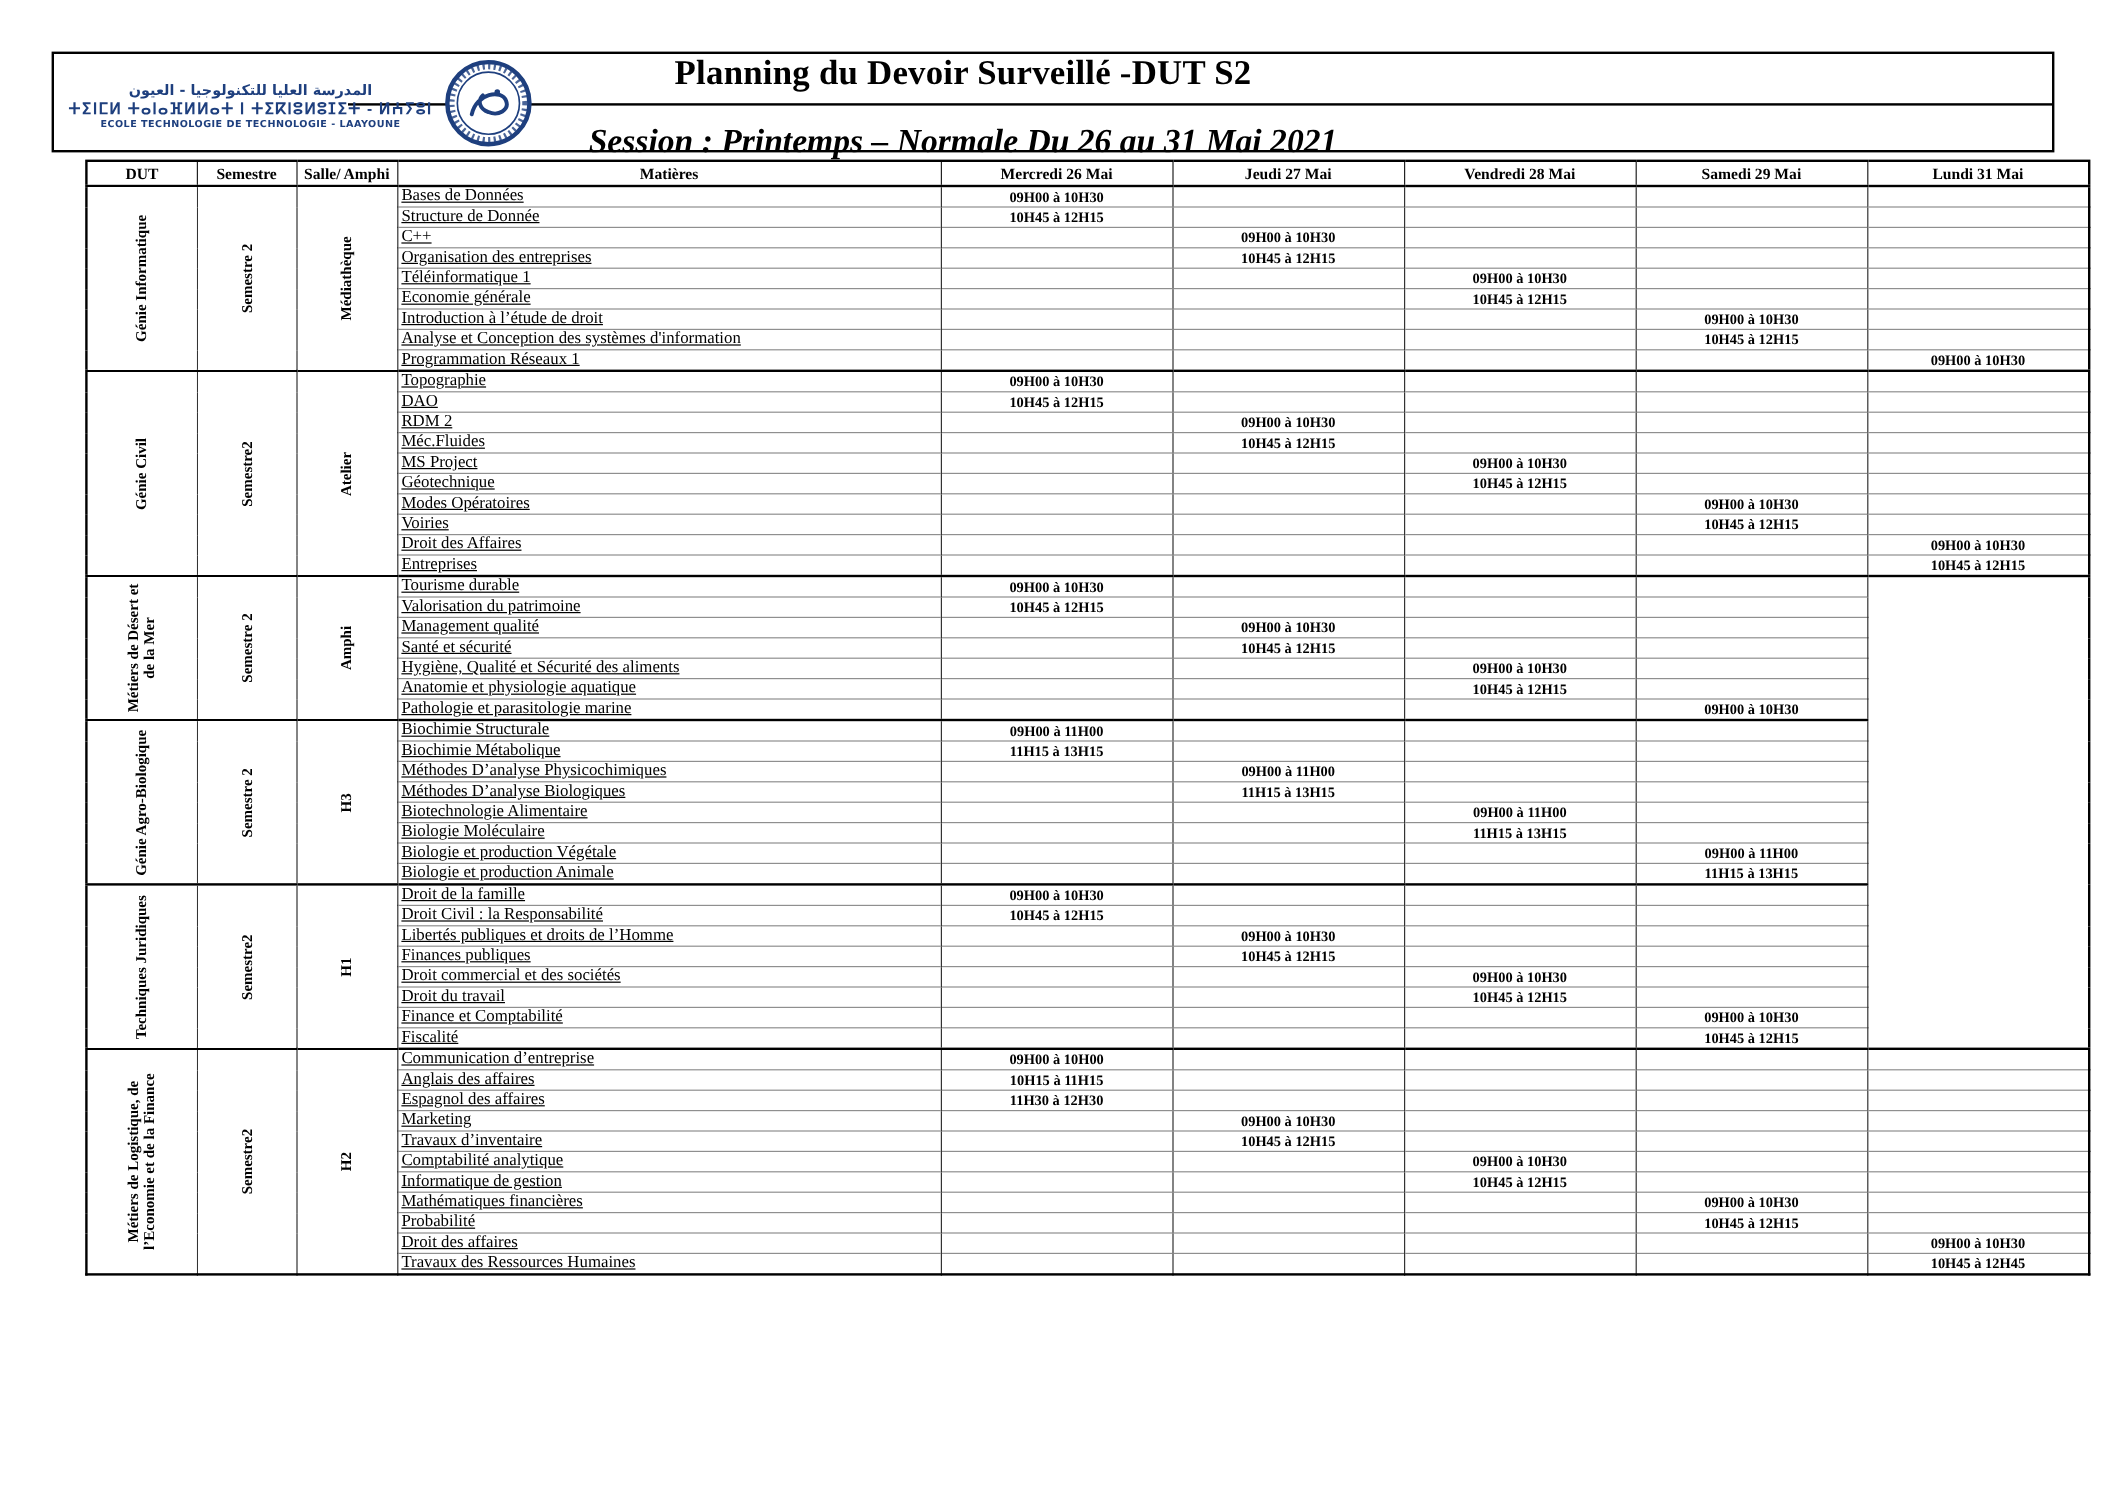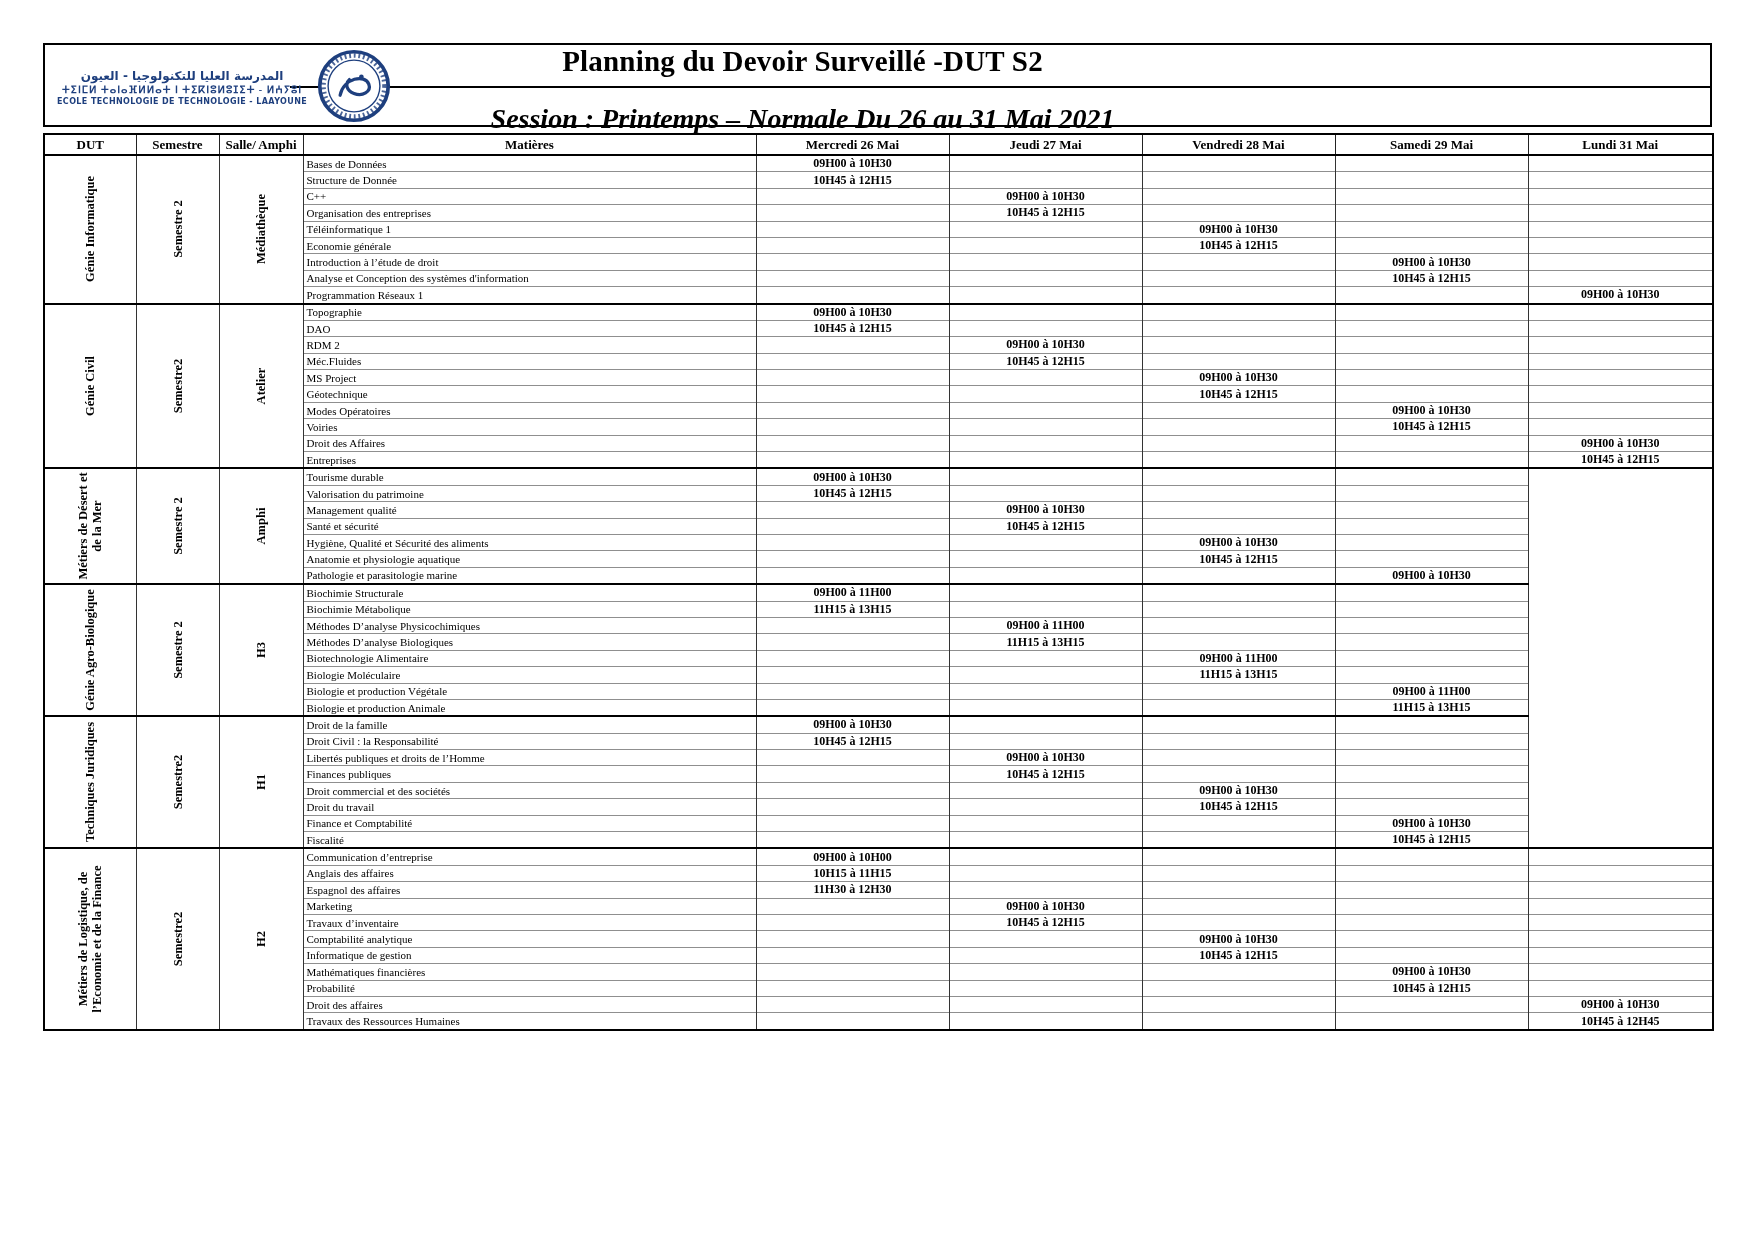--- a/index.html
+++ b/index.html
@@ -13,37 +13,37 @@
   .header-box{position:relative;height:84px;border:2px solid #000;box-sizing:border-box;background:#fff;}
   .titles{position:absolute;left:0;top:0;right:150px;bottom:0;display:flex;flex-direction:column;}
   .title-row{height:41px;display:flex;align-items:center;justify-content:center;}
   .subtitle-row{flex:1;display:flex;align-items:center;justify-content:center;}
   .hdr-sep{position:absolute;left:245px;right:0;top:41px;border-top:2px solid #000;height:0;}
   .doc-title{font-size:29px;font-weight:bold;letter-spacing:.2px;}
   .doc-subtitle{font-size:28px;font-weight:bold;font-style:italic;margin-top:25px;}
   .logo{position:absolute;left:12px;top:4px;display:flex;align-items:center;gap:10px;z-index:2;background:transparent;}
   .org-text{display:flex;flex-direction:column;align-items:center;justify-content:center;line-height:1.25;}
   .org-ar{font-family:"DejaVu Sans",sans-serif;font-size:12px;font-weight:bold;color:#1e3f7e;direction:rtl;}
-  .org-tif{font-family:Liberation Serif, serif;font-size:10px;font-weight:bold;color:#1e3f7e;letter-spacing:1px;}
+  .org-tif{font-family:Liberation Sans, sans-serif;font-size:13px;font-weight:bold;color:#1e3f7e;letter-spacing:1px;}
   .org-fr{font-family:"DejaVu Sans",sans-serif;font-size:8px;font-weight:bold;color:#1e3f7e;letter-spacing:.4px;}
 
   
   table.sched{border-collapse:collapse;table-layout:fixed;width:1669px;margin-top:6px;
-    border:2.5px solid #000;}
+    border:2.5px solid #000;margin-left:28px;}
   table.sched th{
     height:19px;font-size:13px;font-weight:bold;text-align:center;vertical-align:middle;
     border-left:1px solid #222;border-right:1px solid #222;border-bottom:2.5px solid #000;border-top:2.5px solid #000;
     padding:0 2px;background:#fff;
   }
   table.sched td{
     height:15.4px;vertical-align:middle;padding:0 3px;background:#fff;
     border-left:1px solid #333;border-right:1px solid #333;border-top:1px solid #8f8f8f;
     overflow:hidden;white-space:nowrap;
   }
-  td.matiere{font-size:11px;text-align:left;padding-left:5px;}
+  td.matiere{font-size:14px;text-align:left;padding-left:5px;text-decoration:underline;}
   td.time{font-size:12px;font-weight:bold;text-align:center;}
   tr.block-start td{border-top:2.5px solid #000;}
   td.vcell{position:relative;}
   td.vcell .vtext{
     position:absolute;left:50%;top:50%;
     transform:translate(-50%,-50%) rotate(-90deg);
     white-space:pre;text-align:center;font-weight:bold;font-size:12.5px;line-height:1.15;
   }
 </style>
 </head>

